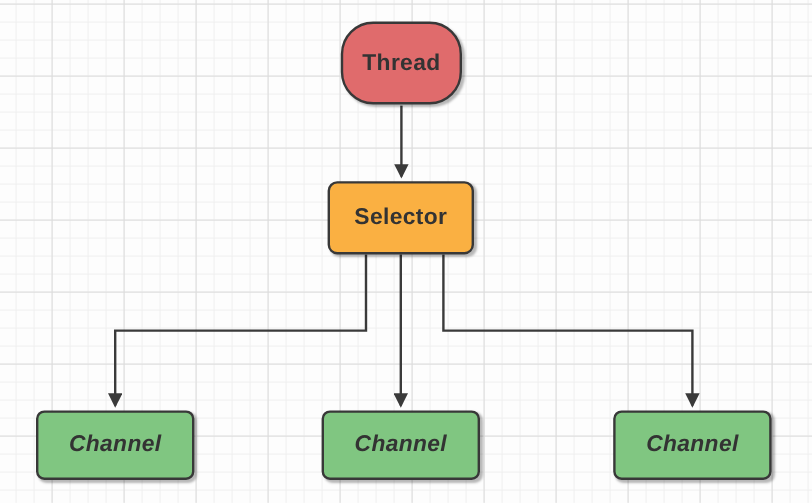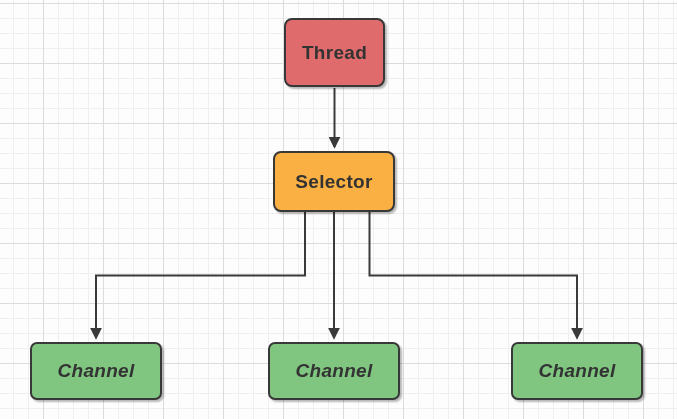--- a/index.html
+++ b/index.html
@@ -41,21 +41,21 @@
     border-radius: 8px;
     display: flex;
     align-items: center;
     justify-content: center;
     font-weight: bold;
     font-size: 19px;
     color: #333333;
     letter-spacing: 0.3px;
     box-shadow: 2px 2px 2px rgba(0,0,0,0.28);
   }
-  .node-thread   { left: 284px; top: 18px;  width: 101px; height: 69px; background: #e06b6c; }
+  .node-thread   { left: 284px; top: 18px;  width: 101px; height: 69px; background: #e06b6c; border-radius: 27px; }
   .node-selector { left: 273px; top: 151px; width: 122px; height: 61px; background: #fab042; }
   .node-channel  { border-radius: 7px; background: #80c681; width: 132px; height: 58px; top: 342px; font-style: italic; }
   .node-channel-left   { left: 30px;  }
   .node-channel-middle { left: 268px; }
   .node-channel-right  { left: 511px; }
 </style>
 </head>
 <body>
 
 <div class="canvas">

